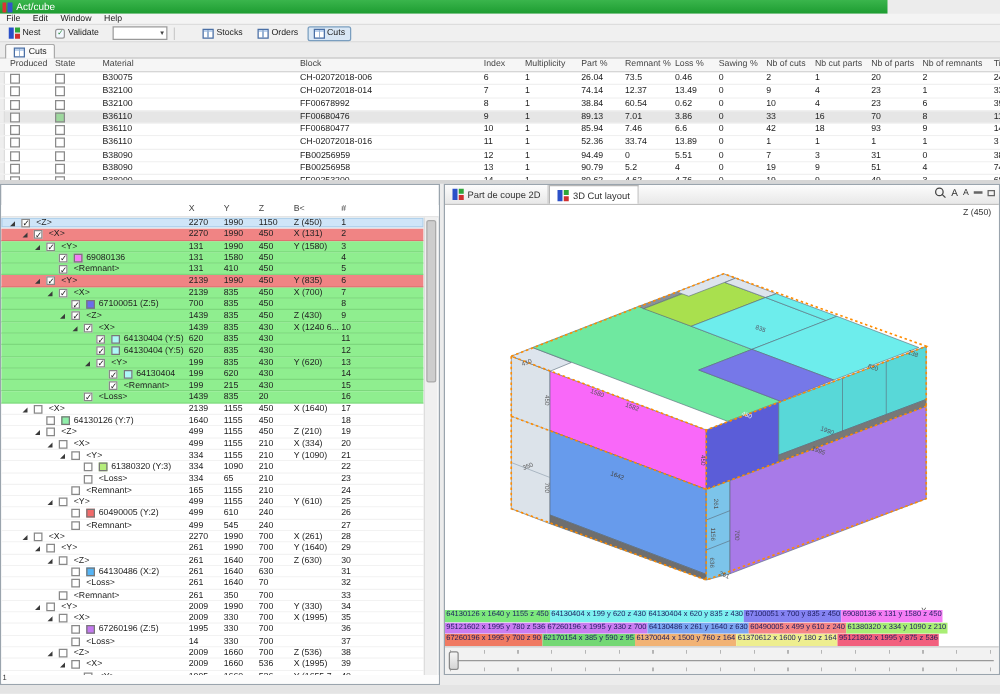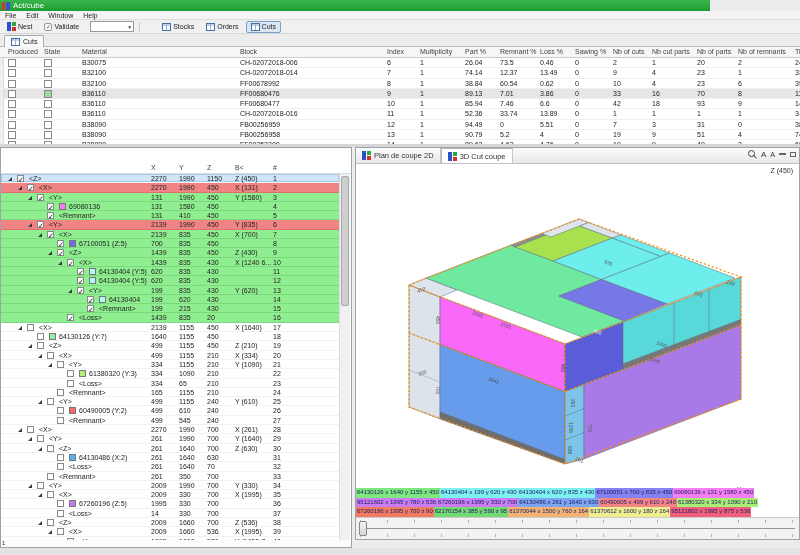--- a/index.html
+++ b/index.html
@@ -719,25 +719,25 @@
   <div id="treescroll">
       <div class="thumb"></div>
     </div>
   <div id="lbottom">1</div>
 </div>
 
 <div id="rpanel" class="panel">
   <div class="ptabs">
     <div class="ptab">
       <span class="aicon"></span>
-      <span>Plan de coupe 2D</span>
+      <span>Part de coupe 2D</span>
     </div>
     <div class="ptab active">
       <span class="aicon"></span>
-      <span>3D Cut coupe</span>
+      <span>3D Cut layout</span>
     </div>
     <div class="picons">
       <span class="zicon"></span>
       <span class="fonticon">A</span>
       <span class="fonticon small">A</span>
       <span class="chromebar"></span>
       <span class="chromesq"></span>
     </div>
   </div>
   <div id="canvas3d">

